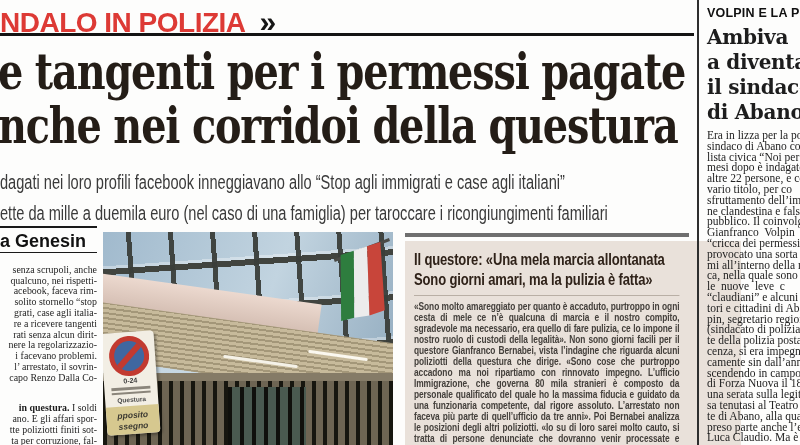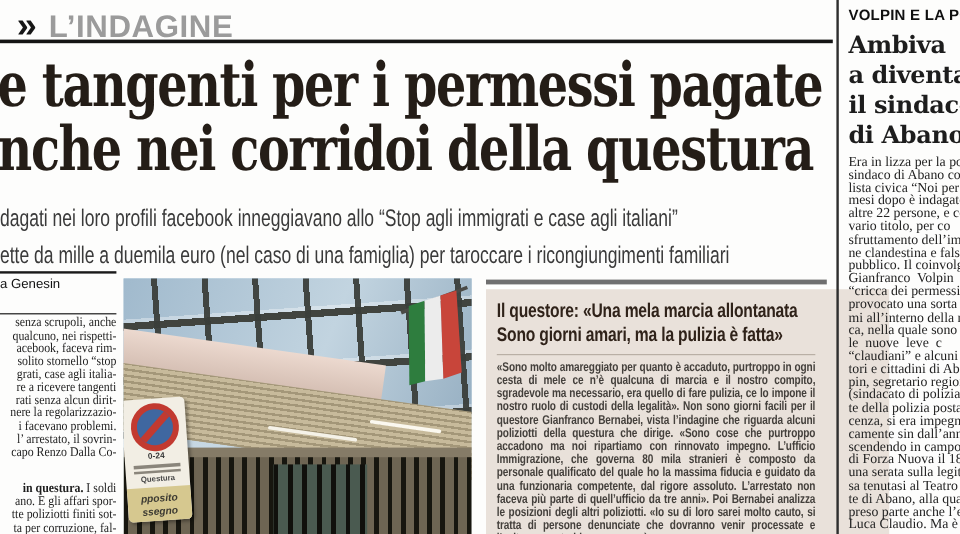--- a/index.html
+++ b/index.html
@@ -18,21 +18,21 @@
   .headline{top:44px;left:-2px;font-family:"DejaVu Serif",serif;font-weight:700;
             font-size:51px;line-height:54px;color:#241d17;letter-spacing:-1.5px;
             white-space:pre-line;transform:scaleX(.78);transform-origin:0 0;width:900px;}
 
   
   .subhead{top:167px;left:0;font-size:20px;line-height:30.5px;color:#3a3a3a;
            white-space:pre-line;transform:scaleX(.73);transform-origin:0 0;width:960px;}
 
   
   .byline{top:226px;left:0;width:97px;border-top:2px solid #1a1a1a;border-bottom:1.5px solid #1a1a1a;
-          padding:3px 0 18px;font-size:11px;font-weight:400;color:#111;}
+          padding:3px 0 0;font-size:18px;font-weight:700;color:#111;}
 
   
   .leftcol{top:253px;left:-56px;width:153px;font-family:"Liberation Serif",serif;
            font-size:11px;line-height:10.8px;color:#1d1d1d;text-align:right;
            white-space:pre-line;transform:scaleX(.9);transform-origin:100% 0;}
   .leftcol .p2{margin-top:9px;}
   .leftcol b{font-weight:700;}
 
   
   .photo{left:103px;top:232px;width:290px;height:213px;overflow:hidden;
@@ -87,22 +87,22 @@
            letter-spacing:.2px;white-space:nowrap;}
   .rheadline{left:707px;top:25px;font-family:"DejaVu Serif",serif;font-weight:700;
              font-size:20px;line-height:25px;color:#1d1d1d;white-space:pre;letter-spacing:-.3px;}
   .rbody{left:707px;top:130px;font-family:"Liberation Serif",serif;font-size:11.5px;
          line-height:10.8px;color:#222;white-space:pre;}
 </style>
 </head>
 <body>
 
 <div class="abs banner">
+  <span class="red">NDALO IN POLIZIA</span>
   <span class="chev">»</span>
-  <span class="grey">L’INDAGINE</span>
 </div>
 <div class="abs banner-rule"></div>
 
 <div class="abs headline">e tangenti per i permessi pagate
 nche nei corridoi della questura</div>
 <div class="abs subhead">dagati nei loro profili facebook inneggiavano allo “Stop agli immigrati e case agli italiani”
 ette da mille a duemila euro (nel caso di una famiglia) per taroccare i ricongiungimenti familiari</div>
 
 <div class="abs byline">a Genesin</div>
 

